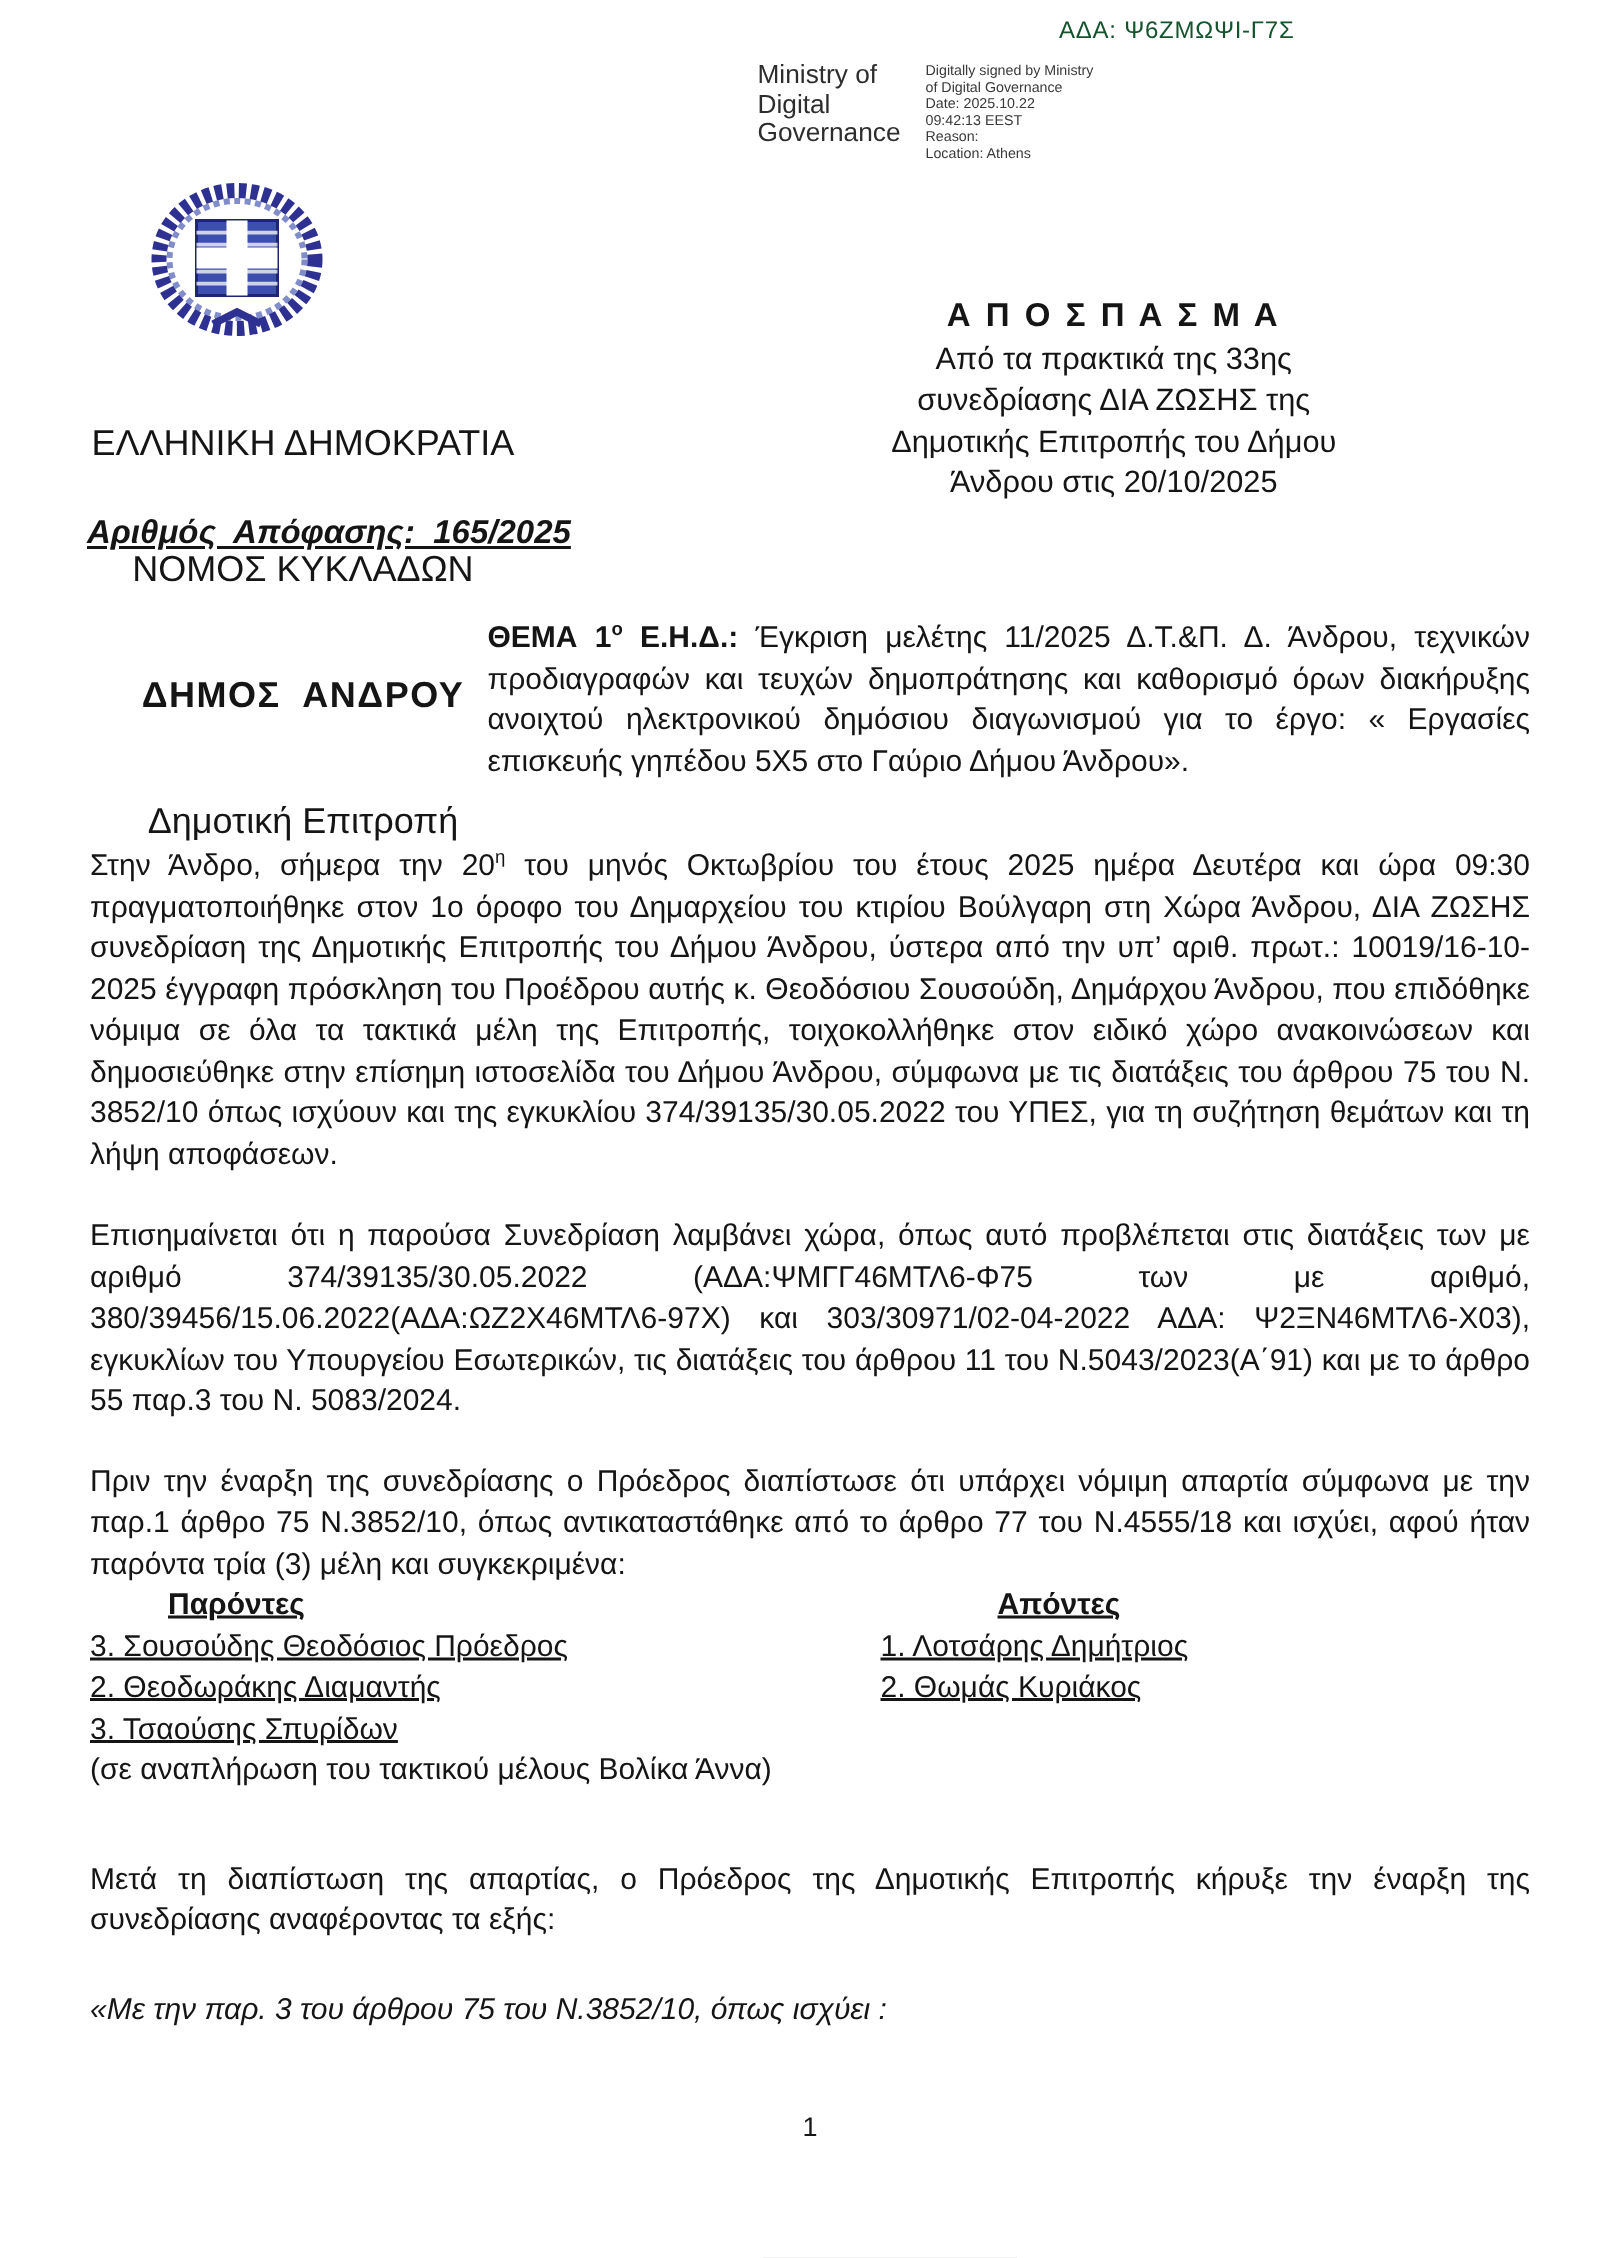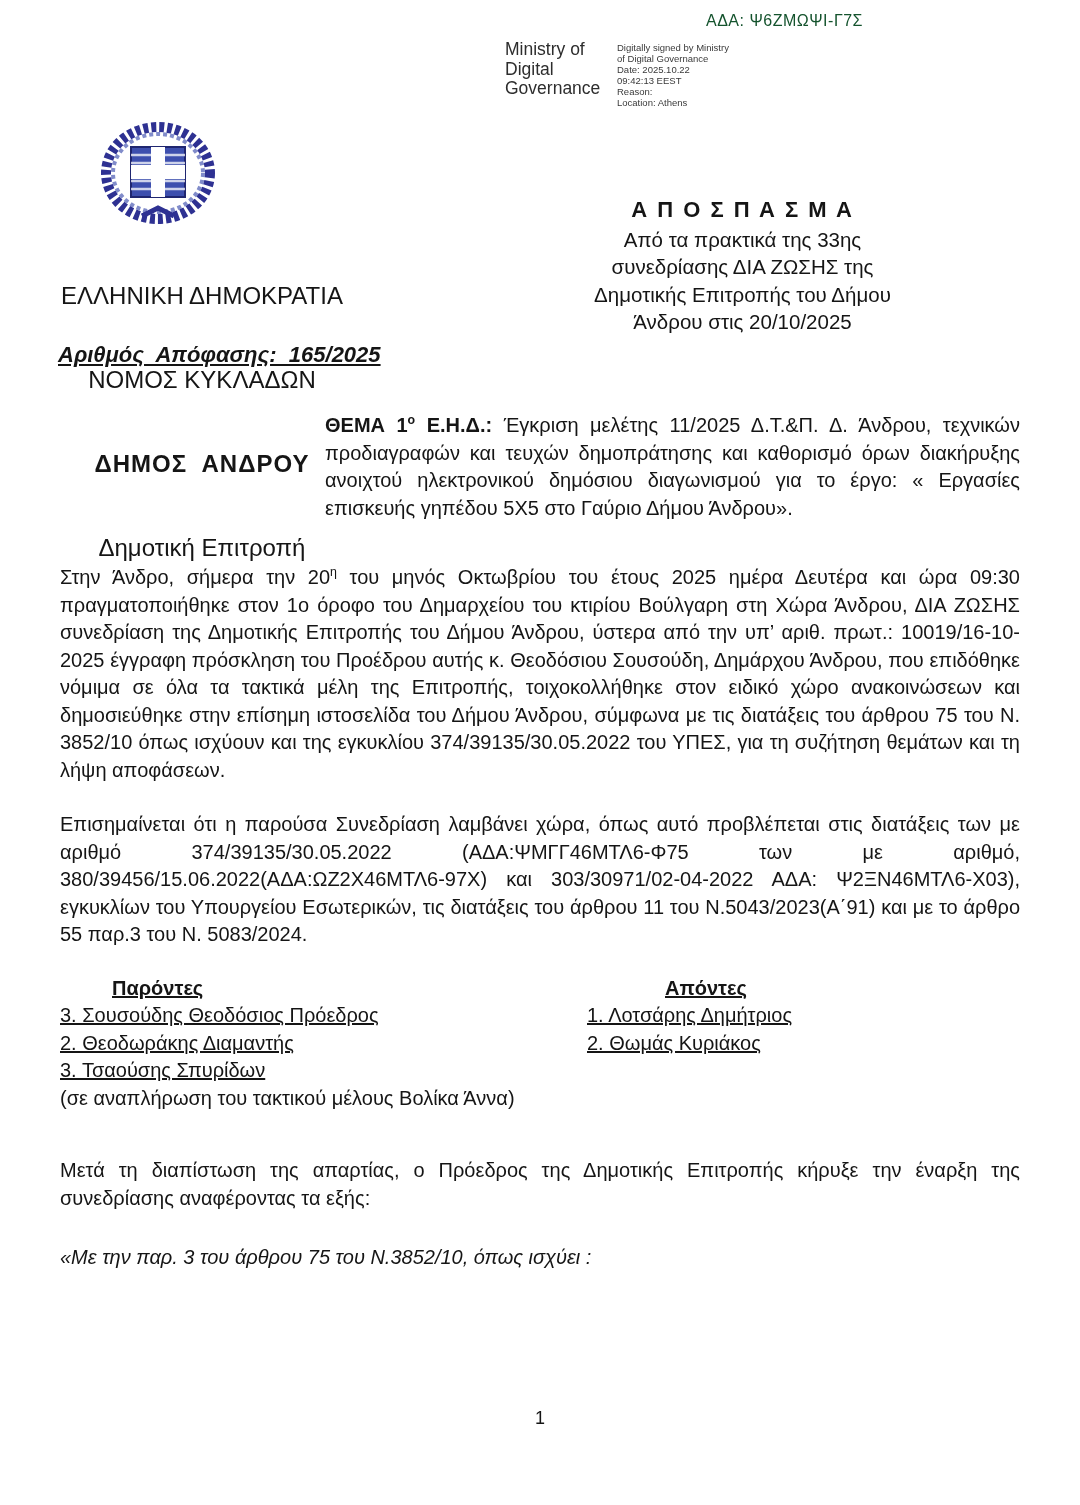--- a/index.html
+++ b/index.html
@@ -131,20 +131,21 @@
 
   <div class="content">
 
     <p class="thema"><b><span>ΘΕΜΑ 1</span><sup>ο</sup><span> Ε.Η.Δ.:</span></b><span> Έγκριση μελέτης 11/2025 Δ.Τ.&amp;Π. Δ. Άνδρου, τεχνικών προδιαγραφών και τευχών δημοπράτησης και καθορισμό όρων διακήρυξης ανοιχτού ηλεκτρονικού δημόσιου διαγωνισμού για το έργο: « Εργασίες επισκευής γηπέδου 5X5 στο Γαύριο Δήμου Άνδρου».</span></p>
 
     <p class="para"><span>Στην Άνδρο, σήμερα την 20</span><sup>η</sup><span> του μηνός Οκτωβρίου του έτους 2025 ημέρα Δευτέρα και ώρα 09:30 πραγματοποιήθηκε στον 1ο όροφο του Δημαρχείου του κτιρίου Βούλγαρη στη Χώρα Άνδρου, ΔΙΑ ΖΩΣΗΣ συνεδρίαση της Δημοτικής Επιτροπής του Δήμου Άνδρου, ύστερα από την υπ’ αριθ. πρωτ.: 10019/16-10-2025 έγγραφη πρόσκληση του Προέδρου  αυτής  κ. Θεοδόσιου Σουσούδη, Δημάρχου Άνδρου, που επιδόθηκε νόμιμα σε όλα τα τακτικά μέλη της Επιτροπής, τοιχοκολλήθηκε στον ειδικό χώρο ανακοινώσεων και  δημοσιεύθηκε στην επίσημη ιστοσελίδα του Δήμου Άνδρου, σύμφωνα με τις διατάξεις του άρθρου 75 του Ν. 3852/10 όπως ισχύουν και της εγκυκλίου 374/39135/30.05.2022 του ΥΠΕΣ, για τη συζήτηση θεμάτων και τη λήψη αποφάσεων.</span></p>
 
     <p class="para-tight">Επισημαίνεται ότι η παρούσα Συνεδρίαση λαμβάνει χώρα, όπως αυτό προβλέπεται στις διατάξεις των με αριθμό 374/39135/30.05.2022 (ΑΔΑ:ΨΜΓΓ46ΜΤΛ6-Φ75 των με αριθμό, 380/39456/15.06.2022(ΑΔΑ:ΩΖ2Χ46ΜΤΛ6-97Χ) και 303/30971/02-04-2022 ΑΔΑ: Ψ2ΞΝ46ΜΤΛ6-Χ03), εγκυκλίων του Υπουργείου Εσωτερικών, τις διατάξεις του άρθρου 11 του Ν.5043/2023(Α΄91) και με το άρθρο 55 παρ.3 του Ν. 5083/2024.</p>
 
 
+    <p class="no-margin">Πριν την έναρξη της συνεδρίασης ο Πρόεδρος διαπίστωσε ότι υπάρχει  νόμιμη απαρτία σύμφωνα με την παρ.1 άρθρο 75 Ν.3852/10, όπως αντικαταστάθηκε από το άρθρο 77 του Ν.4555/18 και ισχύει, αφού ήταν παρόντα τρία (3) μέλη και συγκεκριμένα:</p>
 
     <div class="cols">
       <div class="col-present">
         <div class="col-h">Παρόντες</div>
         <div>3. Σουσούδης Θεοδόσιος Πρόεδρος</div>
         <div>2. Θεοδωράκης Διαμαντής</div>
         <div>3. Τσαούσης Σπυρίδων</div>
       </div>
       <div class="col-absent">
         <div class="col-h">Απόντες</div>

